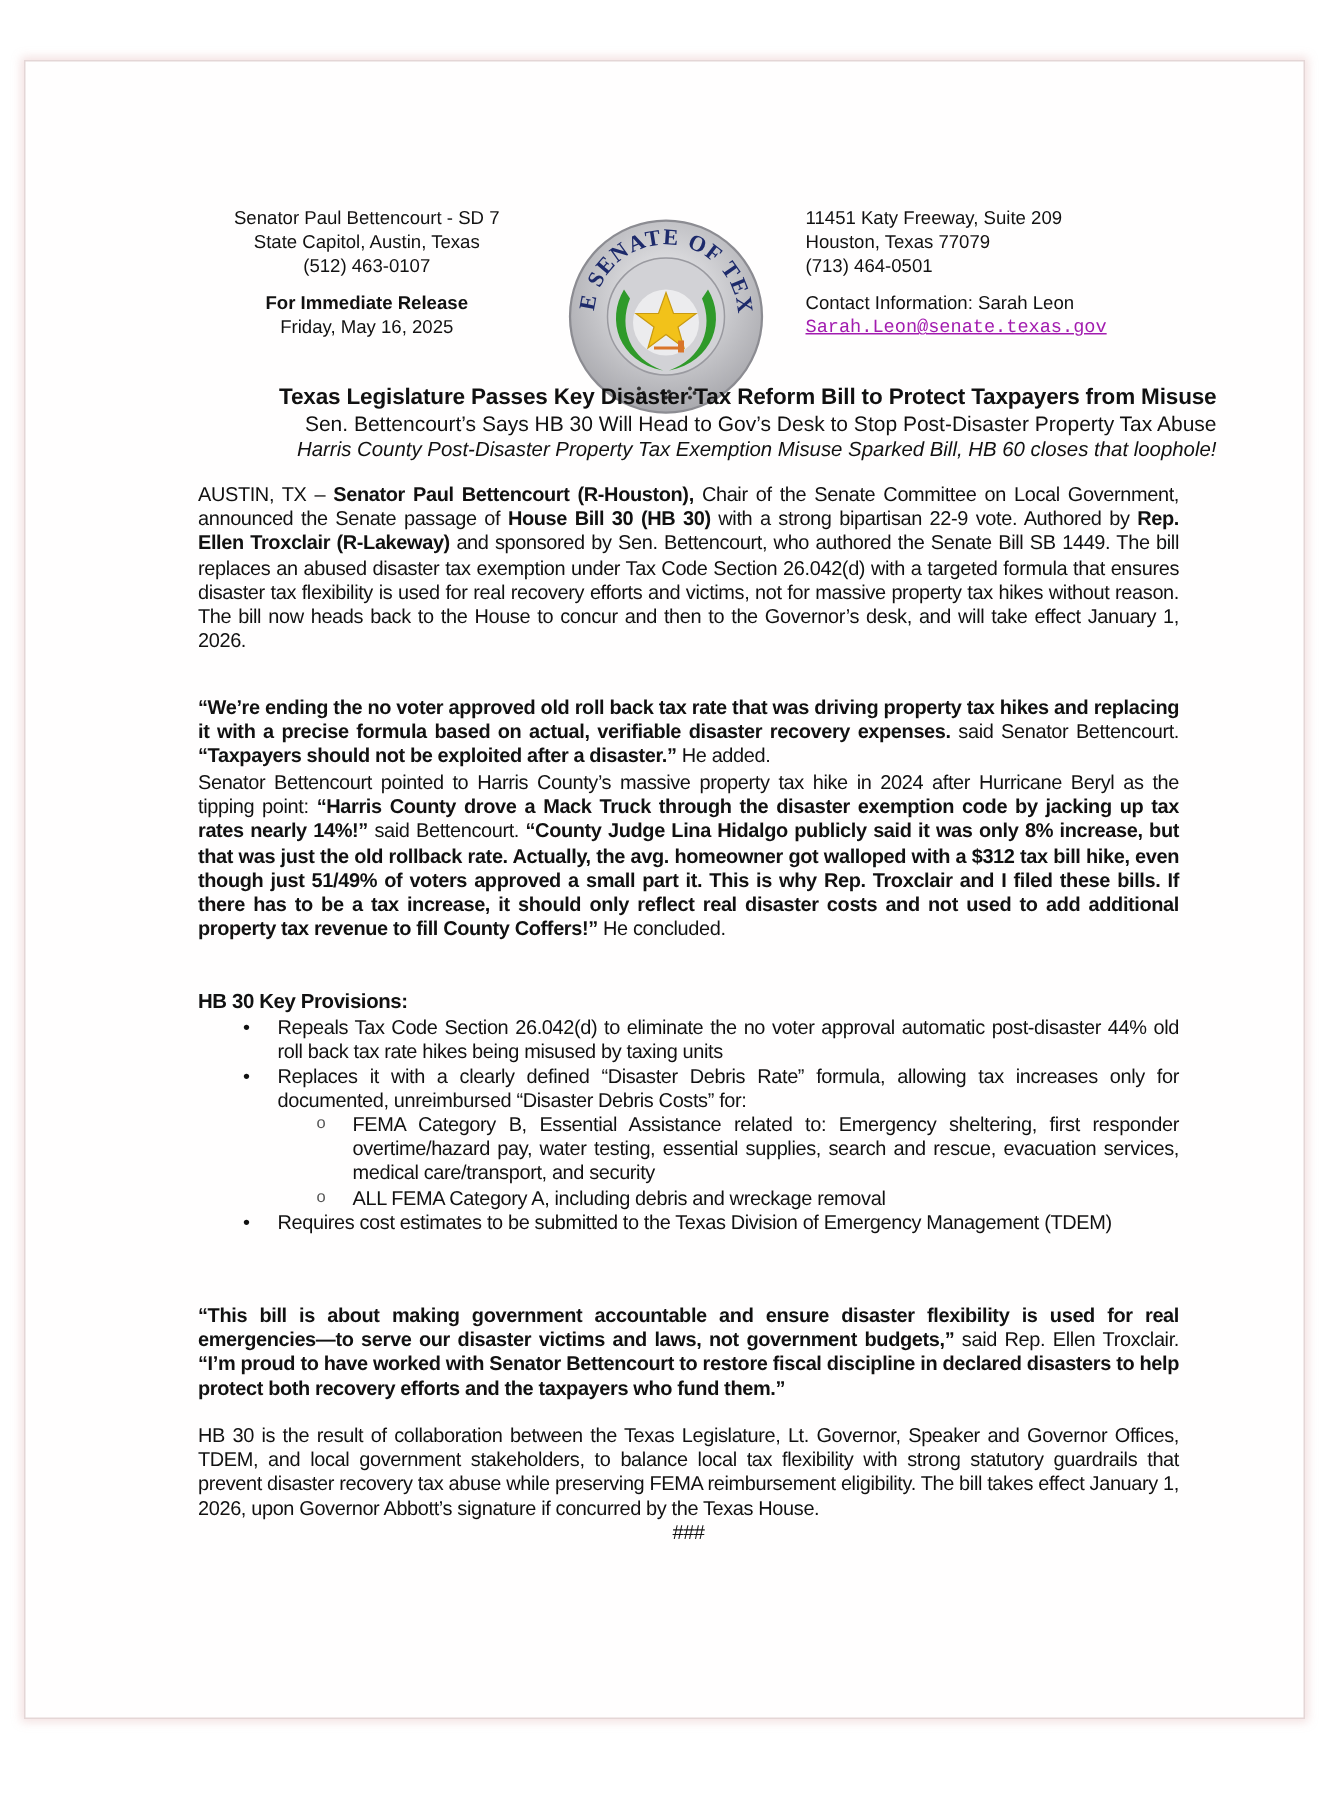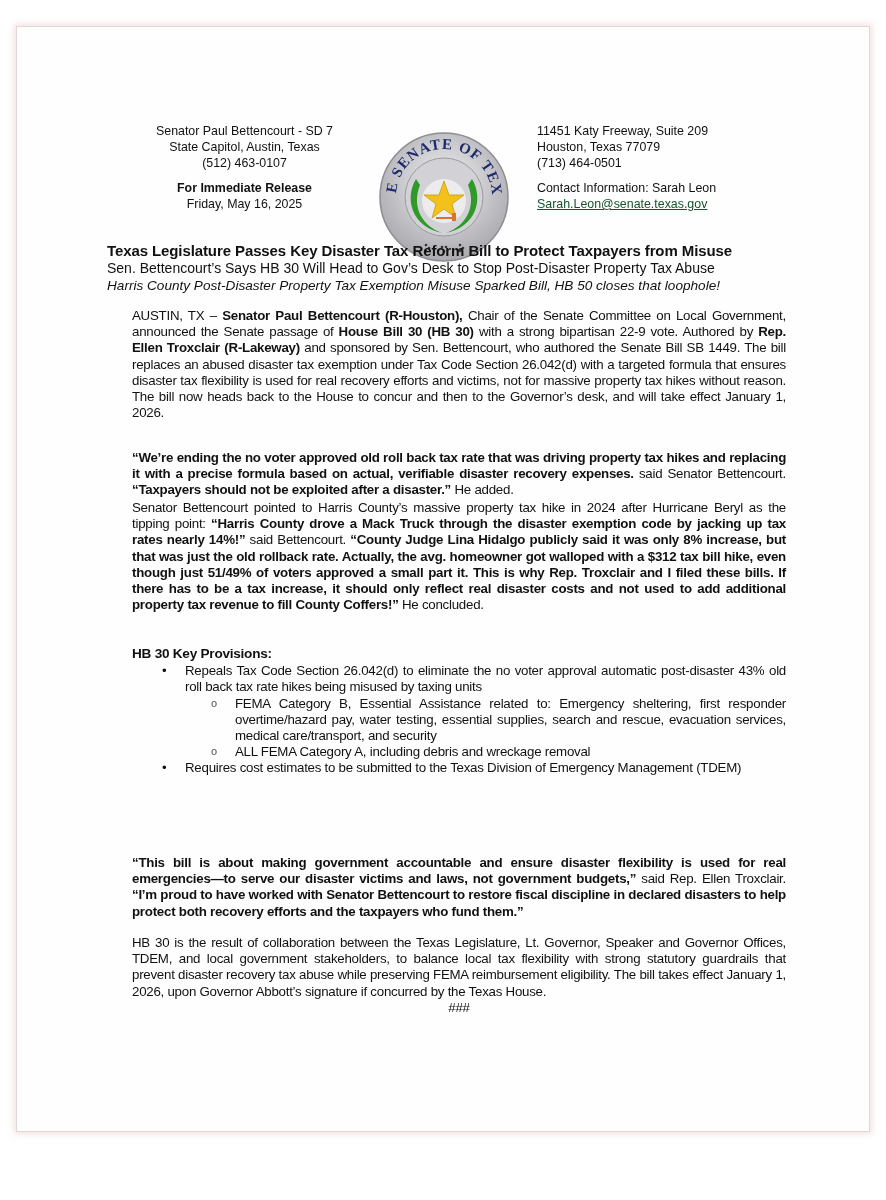--- a/index.html
+++ b/index.html
@@ -1,35 +1,35 @@
 <!DOCTYPE html>
 <html><head>
 <meta charset="utf-8">
 <style>
   html, body { margin: 0; padding: 0; background: #ffffff; }
   body { width: 886px; height: 1200px; position: relative; overflow: hidden; font-family: "Liberation Sans", sans-serif; color: #111; }
   .page {
-    position: absolute; left: 16px; top: 26px; width: 852px; height: 1104px;
+    position: absolute; left: 16px; top: 40px; width: 852px; height: 1104px;
     background: #fffefe;
     border: 1px solid #e4d6d6;
     box-shadow: 0 0 6px 2px rgba(220,170,170,0.35);
   }
   .hdr-left {
     position: absolute; left: 120px; top: 96px; width: 215px;
     text-align: center; font-size: 12.4px; line-height: 16px;
   }
   .hdr-right {
     position: absolute; left: 520px; top: 96px; width: 215px;
     text-align: left; font-size: 12.4px; line-height: 16px;
   }
   .gap { height: 9px; }
   .bold { font-weight: bold; }
-  .email { color: #14532d; text-decoration: underline; cursor: pointer; }
+  .email { color: #a21caf; text-decoration: underline; cursor: pointer; font-family: Liberation Mono, monospace; }
   .seal { position: absolute; left: 359px; top: 102px; width: 136px; height: 136px; }
-  .titles { position: absolute; left: 90px; top: 215px; width: 704px; text-align: left; }
+  .titles { position: absolute; left: 90px; top: 215px; width: 704px; text-align: right; }
   .t1 { font-weight: bold; font-size: 15px; line-height: 18px; letter-spacing: -0.1px; }
   .t2 { font-size: 14px; line-height: 17px; }
   .t3 { font-style: italic; font-size: 13.6px; line-height: 17px; }
   .body {
     position: absolute; left: 115px; width: 654px;
     font-family: Liberation Sans, sans-serif; font-size: 13.3px; line-height: 16.2px;
     text-align: justify; letter-spacing: -0.25px;
   }
   .body b { font-weight: bold; }
   .p1 { top: 281px; }
@@ -96,33 +96,34 @@
     <div>Houston, Texas 77079</div>
     <div>(713) 464-0501</div>
     <div class="gap"></div>
     <div>Contact Information: Sarah Leon</div>
     <div class="email">Sarah.Leon@senate.texas.gov</div>
   </div>
 
   <div class="titles">
     <div class="t1">Texas Legislature Passes Key Disaster Tax Reform Bill to Protect Taxpayers from Misuse</div>
     <div class="t2">Sen. Bettencourt’s Says HB 30 Will Head to Gov’s Desk to Stop Post-Disaster Property Tax Abuse</div>
-    <div class="t3">Harris County Post-Disaster Property Tax Exemption Misuse Sparked Bill, HB 50 closes that loophole!</div>
+    <div class="t3">Harris County Post-Disaster Property Tax Exemption Misuse Sparked Bill, HB 60 closes that loophole!</div>
   </div>
 
   <div class="body p1"><span>AUSTIN, TX – </span><b>Senator Paul Bettencourt (R-Houston),</b><span> Chair of the Senate Committee on Local Government, announced the Senate passage of </span><b>House Bill 30 (HB 30)</b><span> with a strong bipartisan 22-9 vote. Authored by </span><b>Rep. Ellen Troxclair (R-Lakeway)</b><span> and sponsored by Sen. Bettencourt, who authored the Senate Bill SB 1449. The bill replaces an abused disaster tax exemption under Tax Code Section 26.042(d) with a targeted formula that ensures disaster tax flexibility is used for real recovery efforts and victims, not for massive property tax hikes without reason. The bill now heads back to the House to concur and then to the Governor’s desk, and will take effect January 1, 2026.</span></div>
 
   <div class="body p2"><b>“We’re ending the no voter approved old roll back tax rate that was driving property tax hikes and replacing it with a precise formula based on actual, verifiable disaster recovery expenses.</b><span> said Senator Bettencourt. </span><b>“Taxpayers should not be exploited after a disaster.”</b><span> He added.</span></div>
 
   <div class="body p3"><span>Senator Bettencourt pointed to Harris County’s massive property tax hike in 2024 after Hurricane Beryl as the tipping point: </span><b>“Harris County drove a Mack Truck through the disaster exemption code by jacking up tax rates nearly 14%!”</b><span> said Bettencourt. </span><b>“County Judge Lina Hidalgo publicly said it was only 8% increase, but that was just the old rollback rate. Actually, the avg. homeowner got walloped with a $312 tax bill hike, even though just 51/49% of voters approved a small part it. This is why Rep. Troxclair and I filed these bills. If there has to be a tax increase, it should only reflect real disaster costs and not used to add additional property tax revenue to fill County Coffers!”</b><span> He concluded.</span></div>
 
   <div class="body p4" style="text-align:justify">
     <div class="bold" style="font-size:13.6px;margin-bottom:1px">HB 30 Key Provisions:</div>
     <div class="list">
-      <div class="li">Repeals Tax Code Section 26.042(d) to eliminate the no voter approval automatic post-disaster 43% old roll back tax rate hikes being misused by taxing units</div>
+      <div class="li">Repeals Tax Code Section 26.042(d) to eliminate the no voter approval automatic post-disaster 44% old roll back tax rate hikes being misused by taxing units</div>
+      <div class="li">Replaces it with a clearly defined “Disaster Debris Rate” formula, allowing tax increases only for documented, unreimbursed “Disaster Debris Costs” for:</div>
       <div class="sub">FEMA Category B, Essential Assistance related to: Emergency sheltering, first responder overtime/hazard pay, water testing, essential supplies, search and rescue, evacuation services, medical care/transport, and security</div>
       <div class="sub">ALL FEMA Category A, including debris and wreckage removal</div>
       <div class="li">Requires cost estimates to be submitted to the Texas Division of Emergency Management (TDEM)</div>
     </div>
   </div>
 
   <div class="body p5"><b>“This bill is about making government accountable and ensure disaster flexibility is used for real emergencies—to serve our disaster victims and laws, not government budgets,”</b><span> said Rep. Ellen Troxclair. </span><b>“I’m proud to have worked with Senator Bettencourt to restore fiscal discipline in declared disasters to help protect both recovery efforts and the taxpayers who fund them.”</b></div>
 
   <div class="body p6">
     <div>HB 30 is the result of collaboration between the Texas Legislature, Lt. Governor, Speaker and Governor Offices, TDEM, and local government stakeholders, to balance local tax flexibility with strong statutory guardrails that prevent disaster recovery tax abuse while preserving FEMA reimbursement eligibility. The bill takes effect January 1, 2026, upon Governor Abbott’s signature if concurred by the Texas House.</div>

